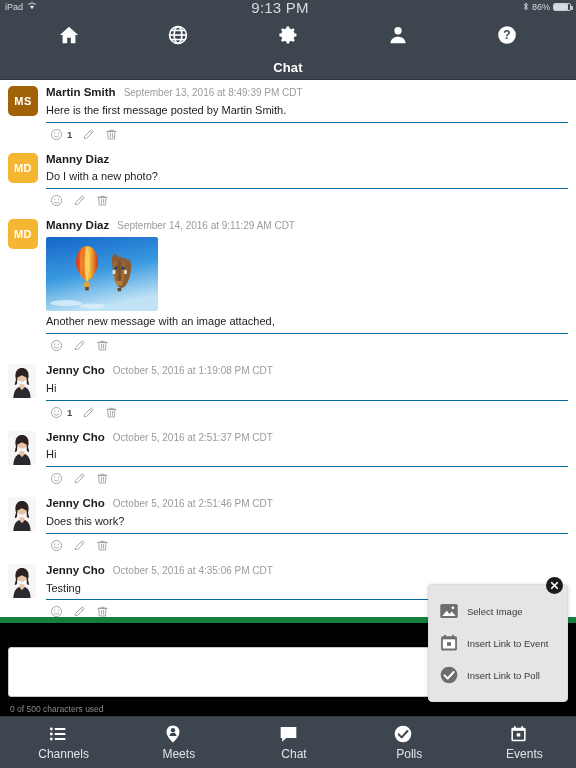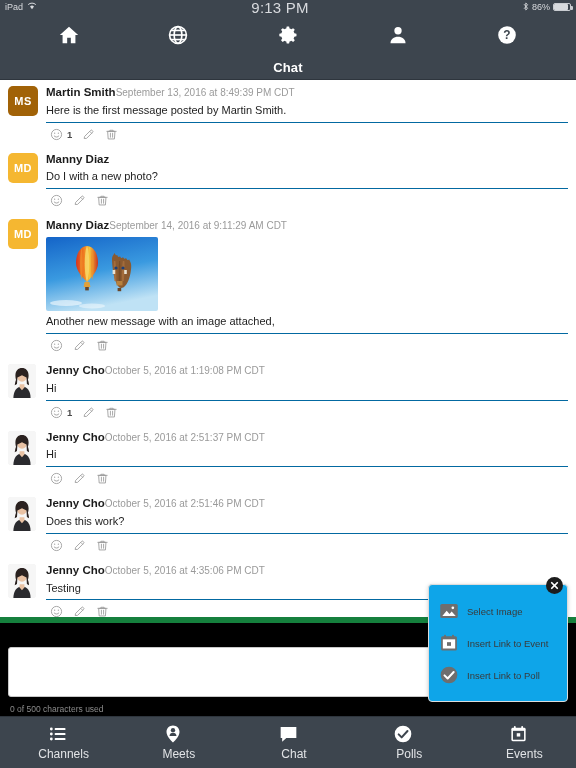--- a/index.html
+++ b/index.html
@@ -57,21 +57,21 @@
     color: #ffffff; font-size: 11px; font-weight: bold;
     display: flex; align-items: center; justify-content: center;
     letter-spacing: .5px;
   }
   .avatar-photo {
     width: 28px; height: 34px; border-radius: 3px; overflow: hidden;
     background: #f2f2f2; display: block; position: relative;
   }
   .avatar-photo svg { display: block; }
   .msg-body { flex: 1 1 auto; min-width: 0; }
-  .msg-head { display: flex; align-items: baseline; line-height: 1.2; }
+  .msg-head { display: flex; align-items: baseline; gap: 8px; line-height: 1.2; }
   .msg-author { font-size: 11.5px; font-weight: bold; color: #1c1c1c; white-space: nowrap; }
   .msg-time { font-size: 10px; color: #9a9a9a; white-space: nowrap; }
   .msg-text { font-size: 11px; color: #222; margin-top: 3px; line-height: 1.35;
               border-bottom: 1px solid #0369a1; padding-bottom: 4px; }
   .msg-image { margin-top: 4px; width: 112px; height: 74px; border-radius: 2px; overflow: hidden; display: block; }
   .msg-image svg { display: block; }
   .msg-actions { display: flex; align-items: center; gap: 10px; padding: 5px 0 6px 4px; }
   .act { display: flex; align-items: center; gap: 4px; color: #8d8d8d; }
   .act .cnt { font-size: 9.5px; color: #4a4a4a; font-weight: bold; }
   .act svg { display: block; }
@@ -81,21 +81,21 @@
   .composer-input {
     width: 100%; height: 50px; border: 1px solid #c8c8c8; border-radius: 3px;
     background: #ffffff; font-size: 11px; font-family: "Liberation Sans", sans-serif;
     padding: 5px 7px; resize: none; color: #222; outline: none;
   }
   .char-count { font-size: 8.5px; color: #8b8b8b; padding: 3px 0 0 2px; }
 
   
   .popup {
     position: absolute; right: 8px; bottom: 66px; width: 140px;
-    background: #0ea5e9; border: 1px solid #dcdcdc; border-radius: 4px;
+    background: #e5e5e5; border: 1px solid #dcdcdc; border-radius: 4px;
     box-shadow: 0 1px 4px rgba(0,0,0,.18); padding: 10px 0 10px 0; z-index: 40;
   }
   .popup-close {
     position: absolute; top: -8px; right: 4px;
     width: 17px; height: 17px; border-radius: 50%; background: #1c1c1c;
     display: flex; align-items: center; justify-content: center; color: #fff;
   }
   .popup-item { display: flex; align-items: center; gap: 8px; padding: 6px 10px; }
   .popup-item .pi-label { font-size: 9.5px; color: #3a3a3a; }
   .popup-item .pi-icon { width: 20px; height: 20px; flex: 0 0 20px; color: #6e6e6e; }

